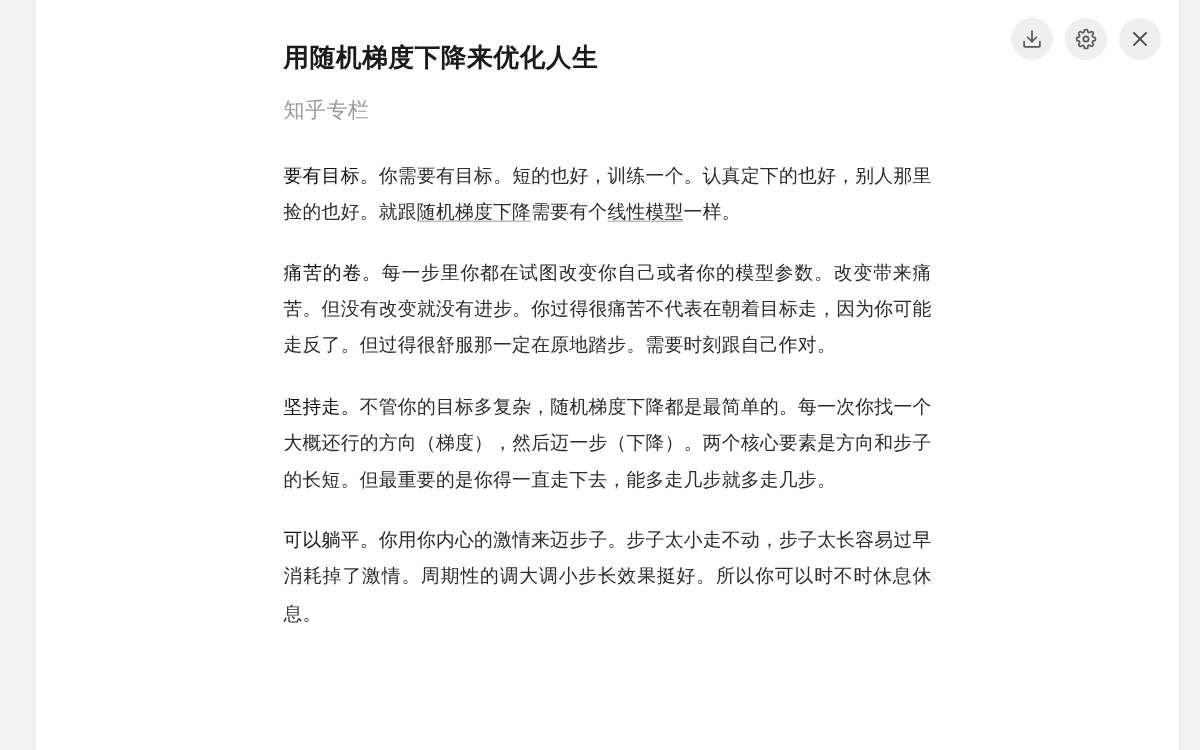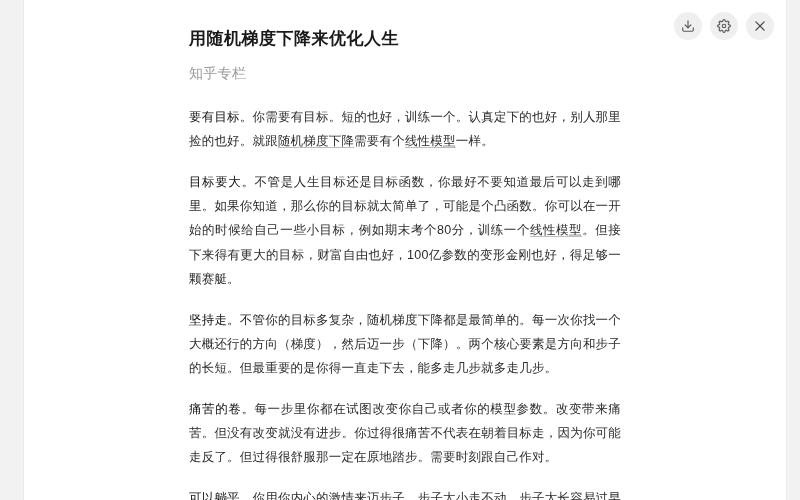--- a/index.html
+++ b/index.html
@@ -139,21 +139,20 @@
       </span>
     </button>
   </div>
 
   <div class="content">
     <div class="inner">
       <h1 class="title">用随机梯度下降来优化人生</h1>
       <div class="subtitle">知乎专栏</div>
       <div class="body">
           <p class="para"><b class="lead">要有目标。</b><span>你需要有目标。短的也好，训练一个。认真定下的也好，别人那里捡的也好。就跟</span><span class="u">随机梯度下降</span><span>需要有个</span><span class="u">线性模型</span><span>一样。</span></p>
-          <p class="para"><b class="lead">目标要大。</b><span>不管是人生目标还是目标函数，你最好不要知道最后可以走到哪里。如果你知道，那么你的目标就太简单了，可能是个凸函数。你可以在一开始的时候给自己一些小目标，例如期末考个80分，训练一个</span><span class="u">线性模型</span><span>。但接下来得有更大的目标，财富自由也好，100亿参数的变形金刚也好，得足够一颗赛艇。</span></p>
+          <p class="para"><b class="lead">痛苦的卷。</b><span>每一步里你都在试图改变你自己或者你的模型参数。改变带来痛苦。但没有改变就没有进步。你过得很痛苦不代表在朝着目标走，因为你可能走反了。但过得很舒服那一定在原地踏步。需要时刻跟自己作对。</span></p>
           <p class="para"><b class="lead">坚持走。</b><span>不管你的目标多复杂，随机梯度下降都是最简单的。每一次你找一个大概还行的方向（梯度），然后迈一步（下降）。两个核心要素是方向和步子的长短。但最重要的是你得一直走下去，能多走几步就多走几步。</span></p>
-          <p class="para"><b class="lead">痛苦的卷。</b><span>每一步里你都在试图改变你自己或者你的模型参数。改变带来痛苦。但没有改变就没有进步。你过得很痛苦不代表在朝着目标走，因为你可能走反了。但过得很舒服那一定在原地踏步。需要时刻跟自己作对。</span></p>
           <p class="para"><b class="lead">可以躺平。</b><span>你用你内心的激情来迈步子。步子太小走不动，步子太长容易过早消耗掉了激情。周期性的调大调小步长效果挺好。所以你可以时不时休息休息。</span></p>
         </div>
     </div>
   </div>
 
 </div>
 
 </body></html>

